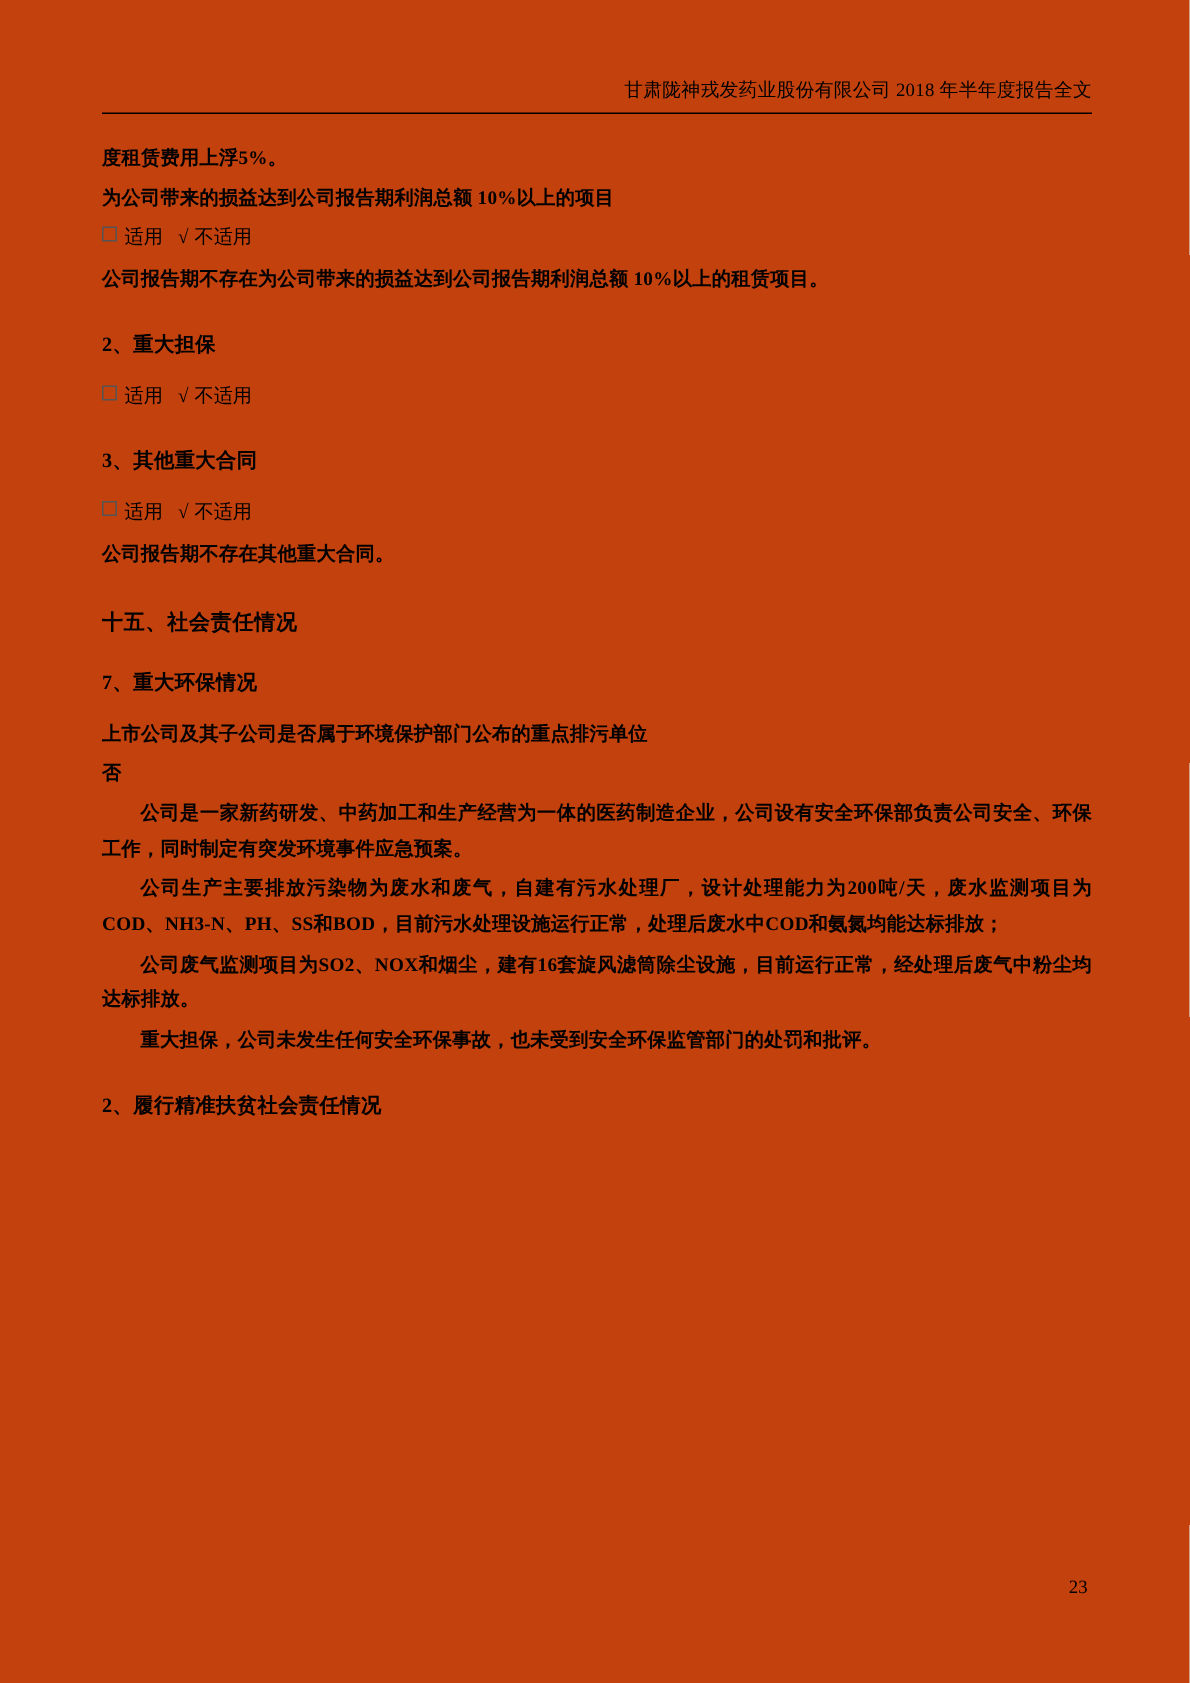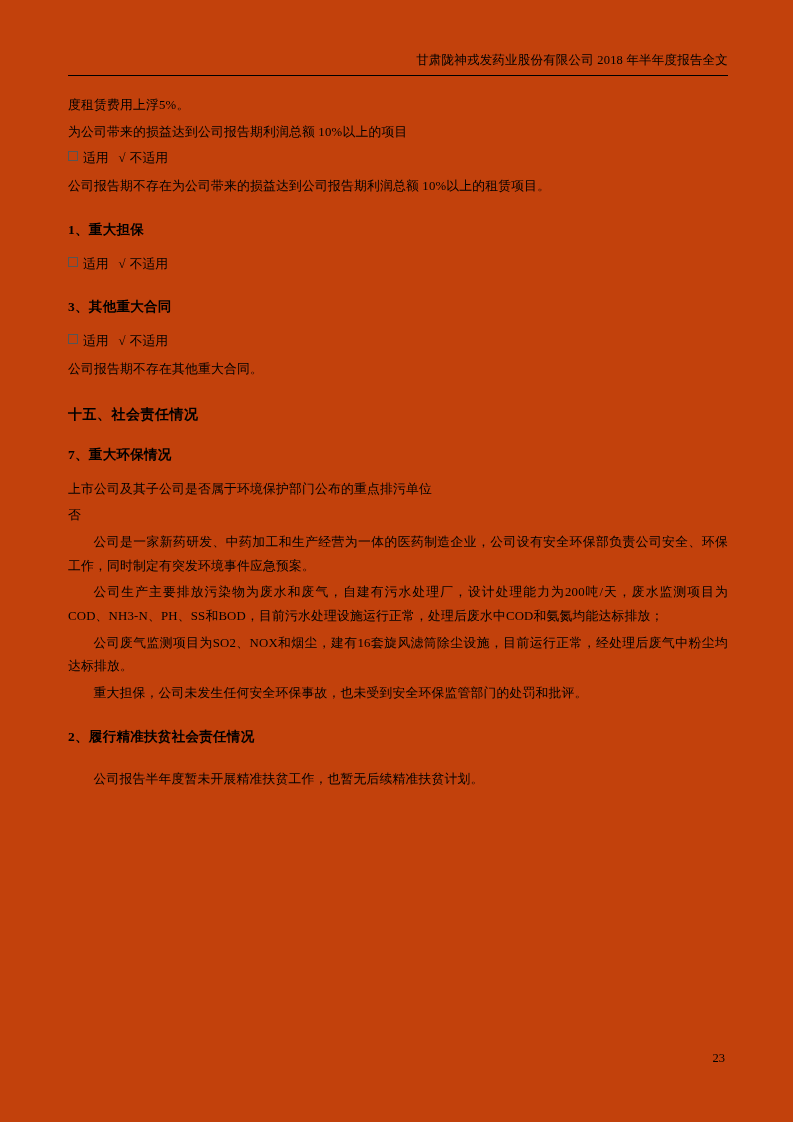--- a/index.html
+++ b/index.html
@@ -38,20 +38,21 @@
   }
   p {
     margin: 0;
     padding: 0;
   }
   .body-text {
     font-size: 12.8px;
     line-height: 1.85;
     margin-bottom: 3px;
     letter-spacing: 0.2px;
+    font-weight: bold;
   }
   .indent {
     text-indent: 2em;
     text-align: justify;
   }
   .h2 {
     font-size: 14px;
     font-weight: bold;
     margin-top: 24px;
     margin-bottom: 14px;
@@ -104,21 +105,21 @@
     <p class="body-text">度租赁费用上浮5%。</p>
 
     <p class="body-text">为公司带来的损益达到公司报告期利润总额 10%以上的项目</p>
 
     <div class="checkline">
       <span class="box"></span><span>适用</span><span class="tick">√</span><span>不适用</span>
     </div>
 
     <p class="body-text">公司报告期不存在为公司带来的损益达到公司报告期利润总额 10%以上的租赁项目。</p>
 
-    <p class="h3">1、重大担保</p>
+    <p class="h3">2、重大担保</p>
 
     <div class="checkline">
       <span class="box"></span><span>适用</span><span class="tick">√</span><span>不适用</span>
     </div>
 
 
     <p class="h3">3、其他重大合同</p>
 
     <div class="checkline">
       <span class="box"></span><span>适用</span><span class="tick">√</span><span>不适用</span>
@@ -134,18 +135,17 @@
     <p class="body-text">否</p>
 
     <p class="body-text indent">公司是一家新药研发、中药加工和生产经营为一体的医药制造企业，公司设有安全环保部负责公司安全、环保工作，同时制定有突发环境事件应急预案。</p>
     <p class="body-text indent">公司生产主要排放污染物为废水和废气，自建有污水处理厂，设计处理能力为200吨/天，废水监测项目为COD、NH3-N、PH、SS和BOD，目前污水处理设施运行正常，处理后废水中COD和氨氮均能达标排放；</p>
     <p class="body-text indent">公司废气监测项目为SO2、NOX和烟尘，建有16套旋风滤筒除尘设施，目前运行正常，经处理后废气中粉尘均达标排放。</p>
     <p class="body-text indent">重大担保，公司未发生任何安全环保事故，也未受到安全环保监管部门的处罚和批评。</p>
 
     <p class="h3">2、履行精准扶贫社会责任情况</p>
 
     <div class="gap-sm"></div>
-    <p class="body-text indent">公司报告半年度暂未开展精准扶贫工作，也暂无后续精准扶贫计划。</p>
 
   </div>
 
   <div class="page-number">23</div>
 </div>
 
 </body></html>

